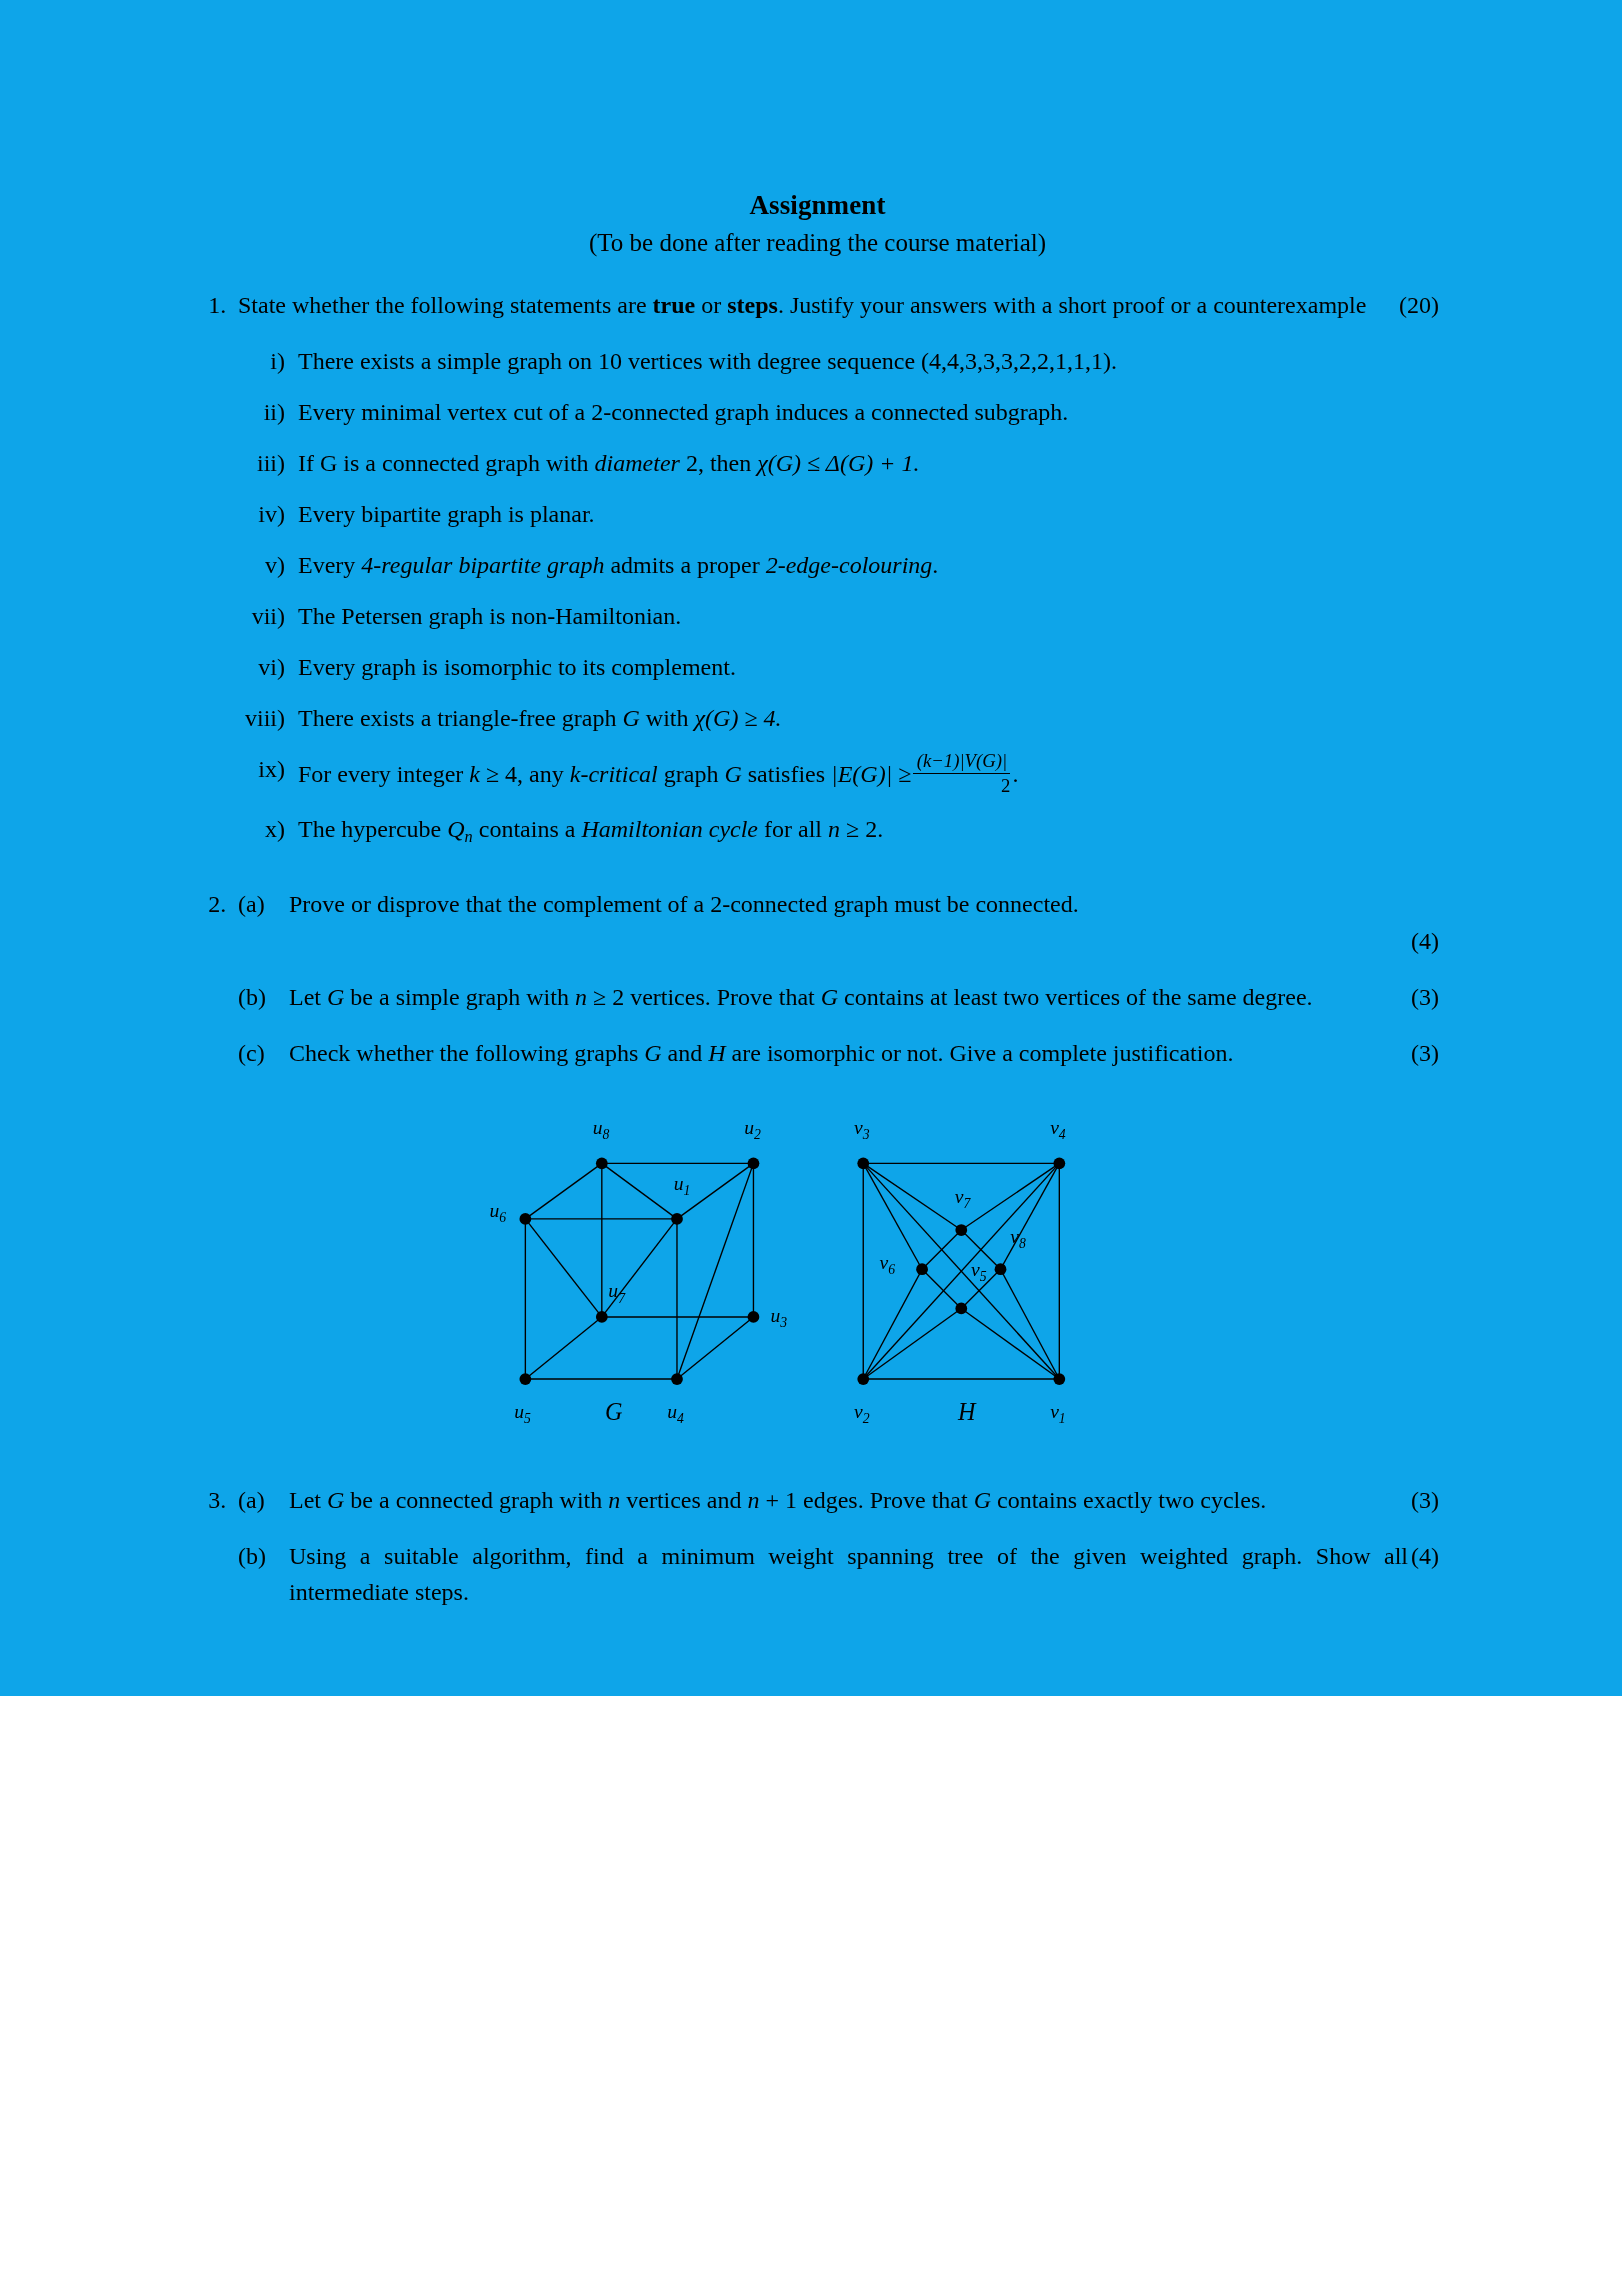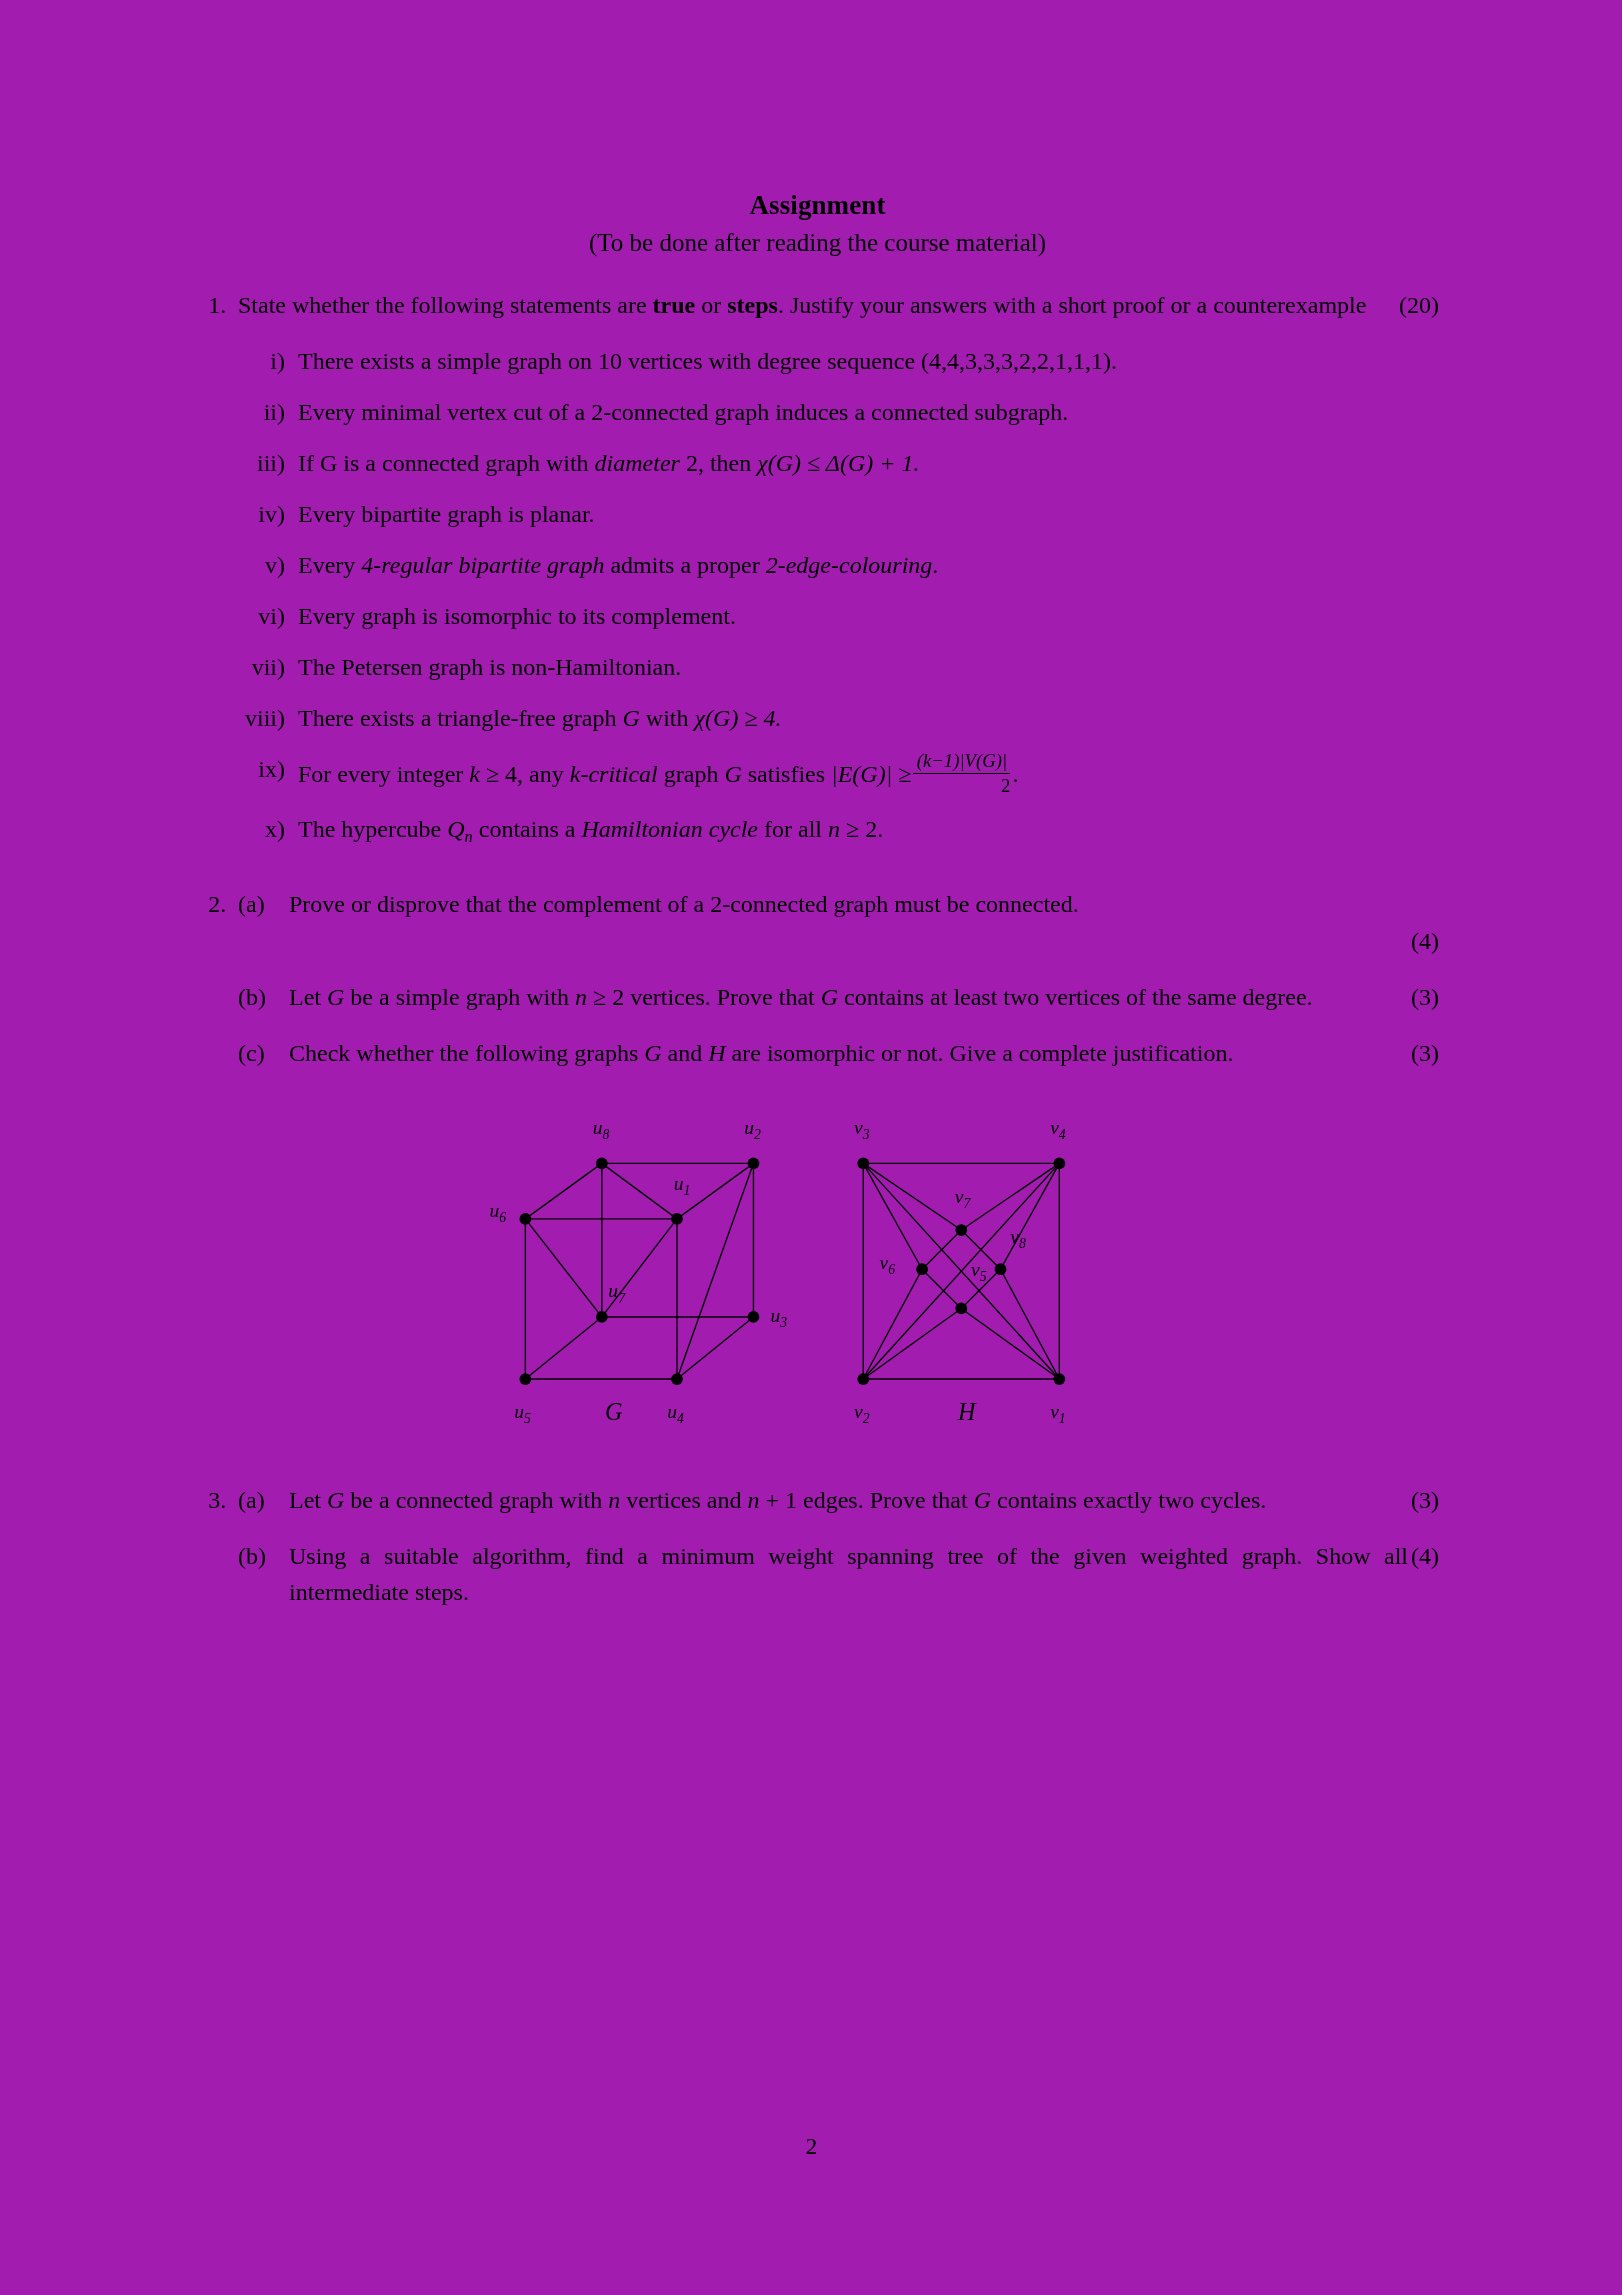--- a/index.html
+++ b/index.html
@@ -7,22 +7,22 @@
     padding: 0;
     background: #ffffff;
   }
   body {
     font-family: "Liberation Serif", "DejaVu Serif", serif;
     color: #000000;
   }
   .page {
     position: relative;
     width: 1623px;
-    height: 2295px;
-    background: #a21caf;
+    height: 1696px;
+    background: #0ea5e9;
     box-sizing: border-box;
     padding: 16px;
     overflow: hidden;
   }
   .content {
     position: absolute;
     left: 196px;
     top: 190px;
     width: 1243px;
   }
@@ -199,27 +199,27 @@
             <div class="roman-label">iv)</div>
             <div class="roman-text">Every bipartite graph is planar.</div>
           </div>
 
           <div class="roman-item">
             <div class="roman-label">v)</div>
             <div class="roman-text"><span>Every </span><span class="mit">4-regular bipartite graph</span><span> admits a proper </span><span class="mit">2-edge-colouring</span><span>.</span></div>
           </div>
 
           <div class="roman-item">
+            <div class="roman-label">vii)</div>
+            <div class="roman-text">The Petersen graph is non-Hamiltonian.</div>
+          </div>
+
+          <div class="roman-item">
             <div class="roman-label">vi)</div>
             <div class="roman-text">Every graph is isomorphic to its complement.</div>
-          </div>
-
-          <div class="roman-item">
-            <div class="roman-label">vii)</div>
-            <div class="roman-text">The Petersen graph is non-Hamiltonian.</div>
           </div>
 
           <div class="roman-item">
             <div class="roman-label">viii)</div>
             <div class="roman-text"><span>There exists a triangle-free graph </span><span class="mit">G</span><span> with </span><span class="mit">χ(G) ≥ 4.</span></div>
           </div>
 
           <div class="roman-item">
             <div class="roman-label">ix)</div>
             <div class="roman-text"><span>For every integer </span><span class="mit">k</span><span> ≥ 4, any </span><span class="mit">k-critical</span><span> graph </span><span class="mit">G</span><span> satisfies </span><span class="mit">|E(G)| ≥</span><span class="frac"><span class="num mit">(k−1)|V(G)|</span><span class="den">2</span></span><span>.</span></div>

